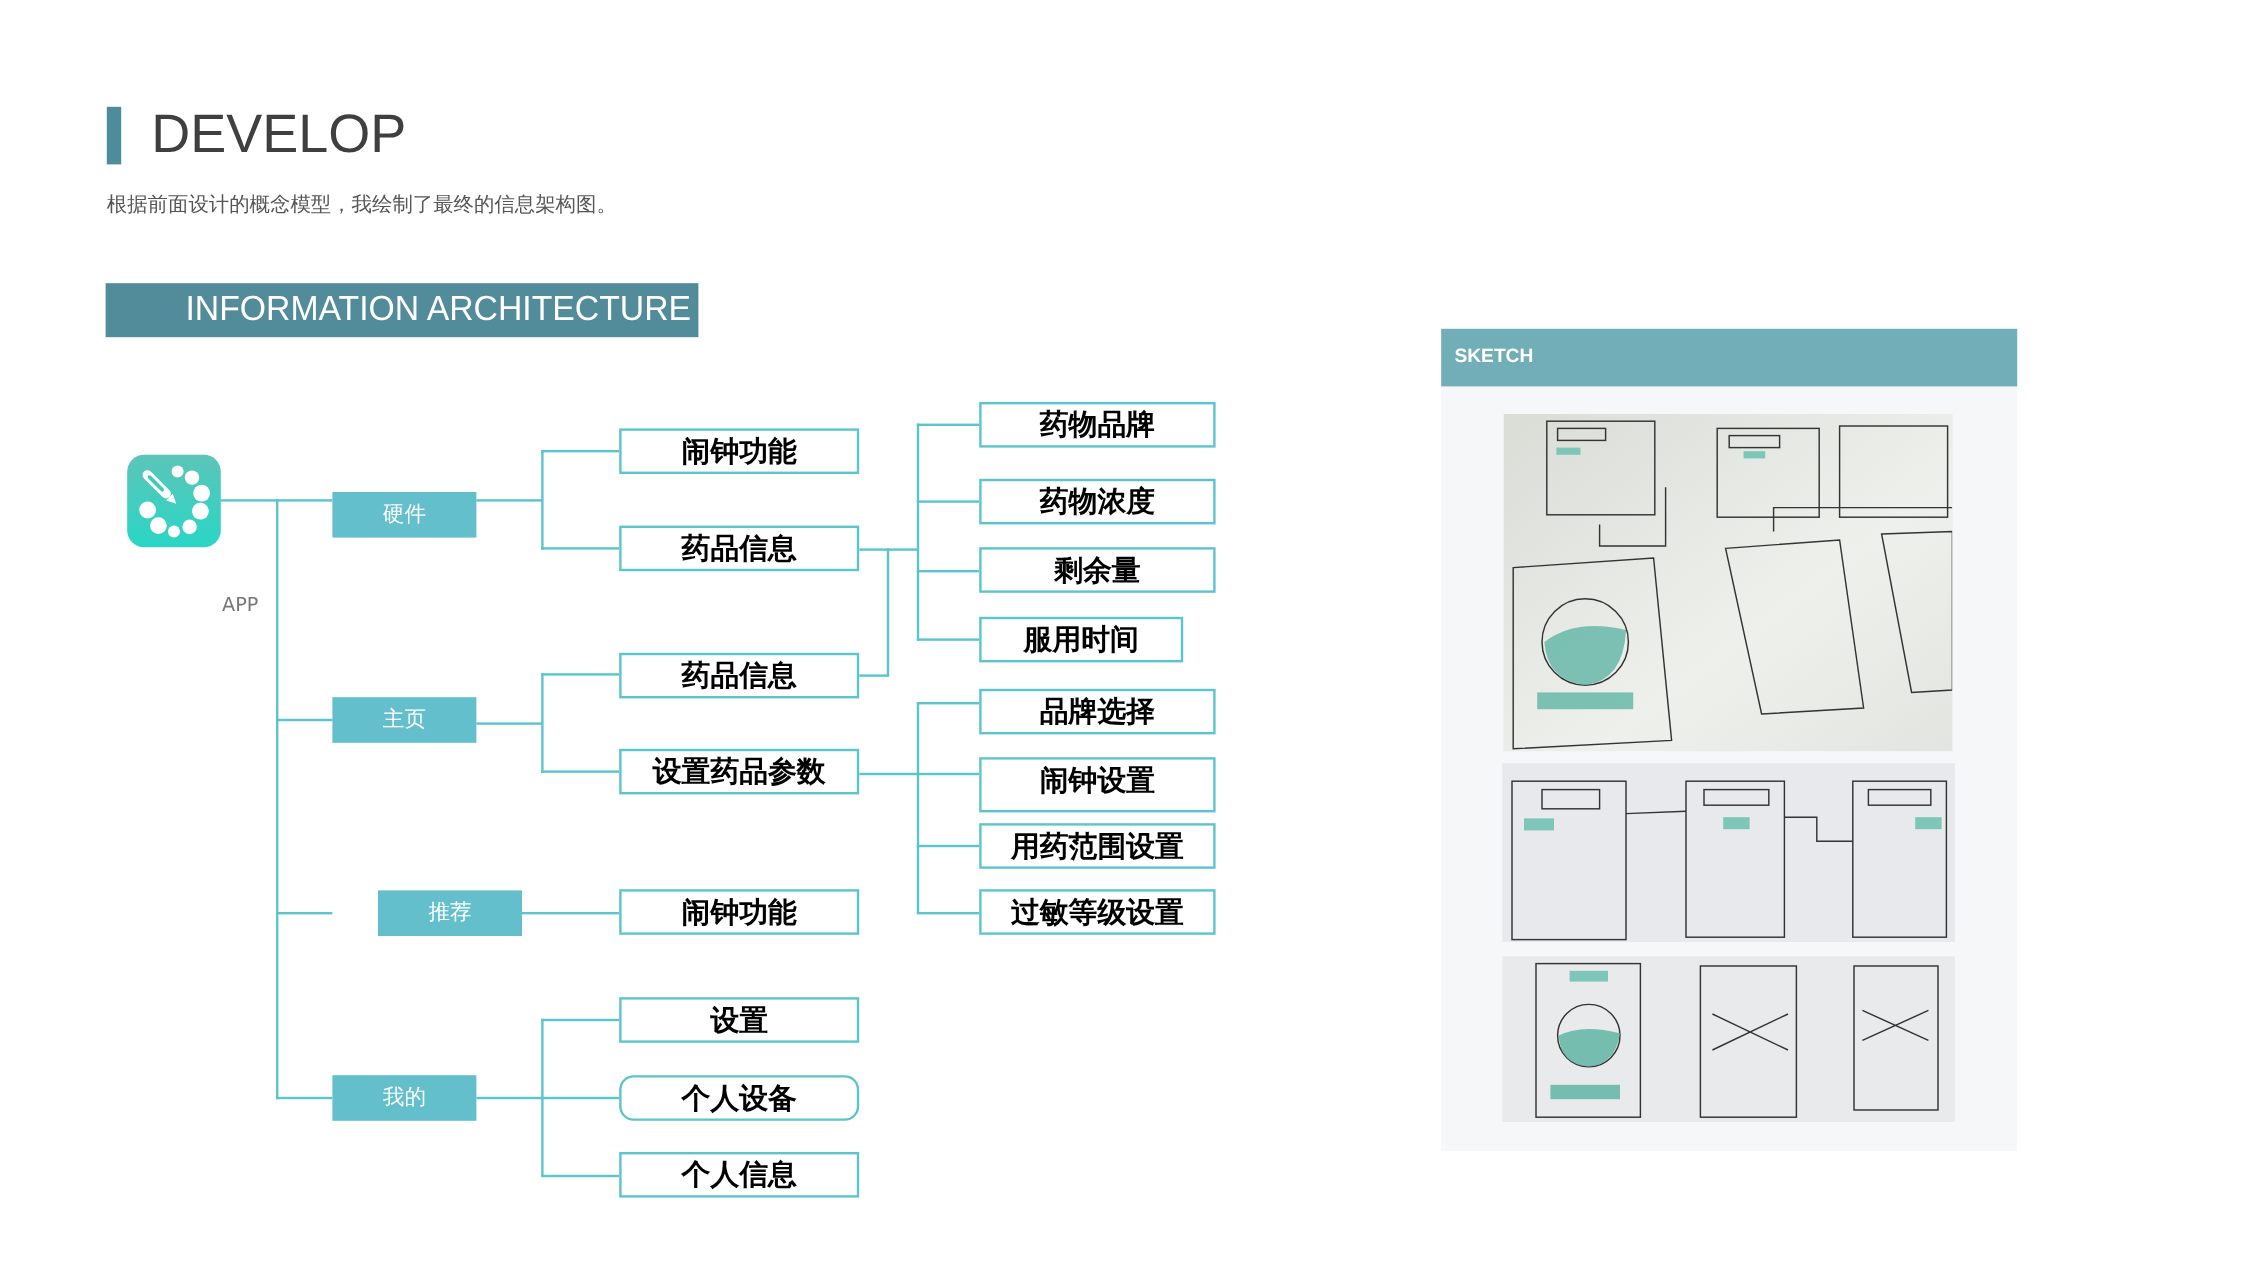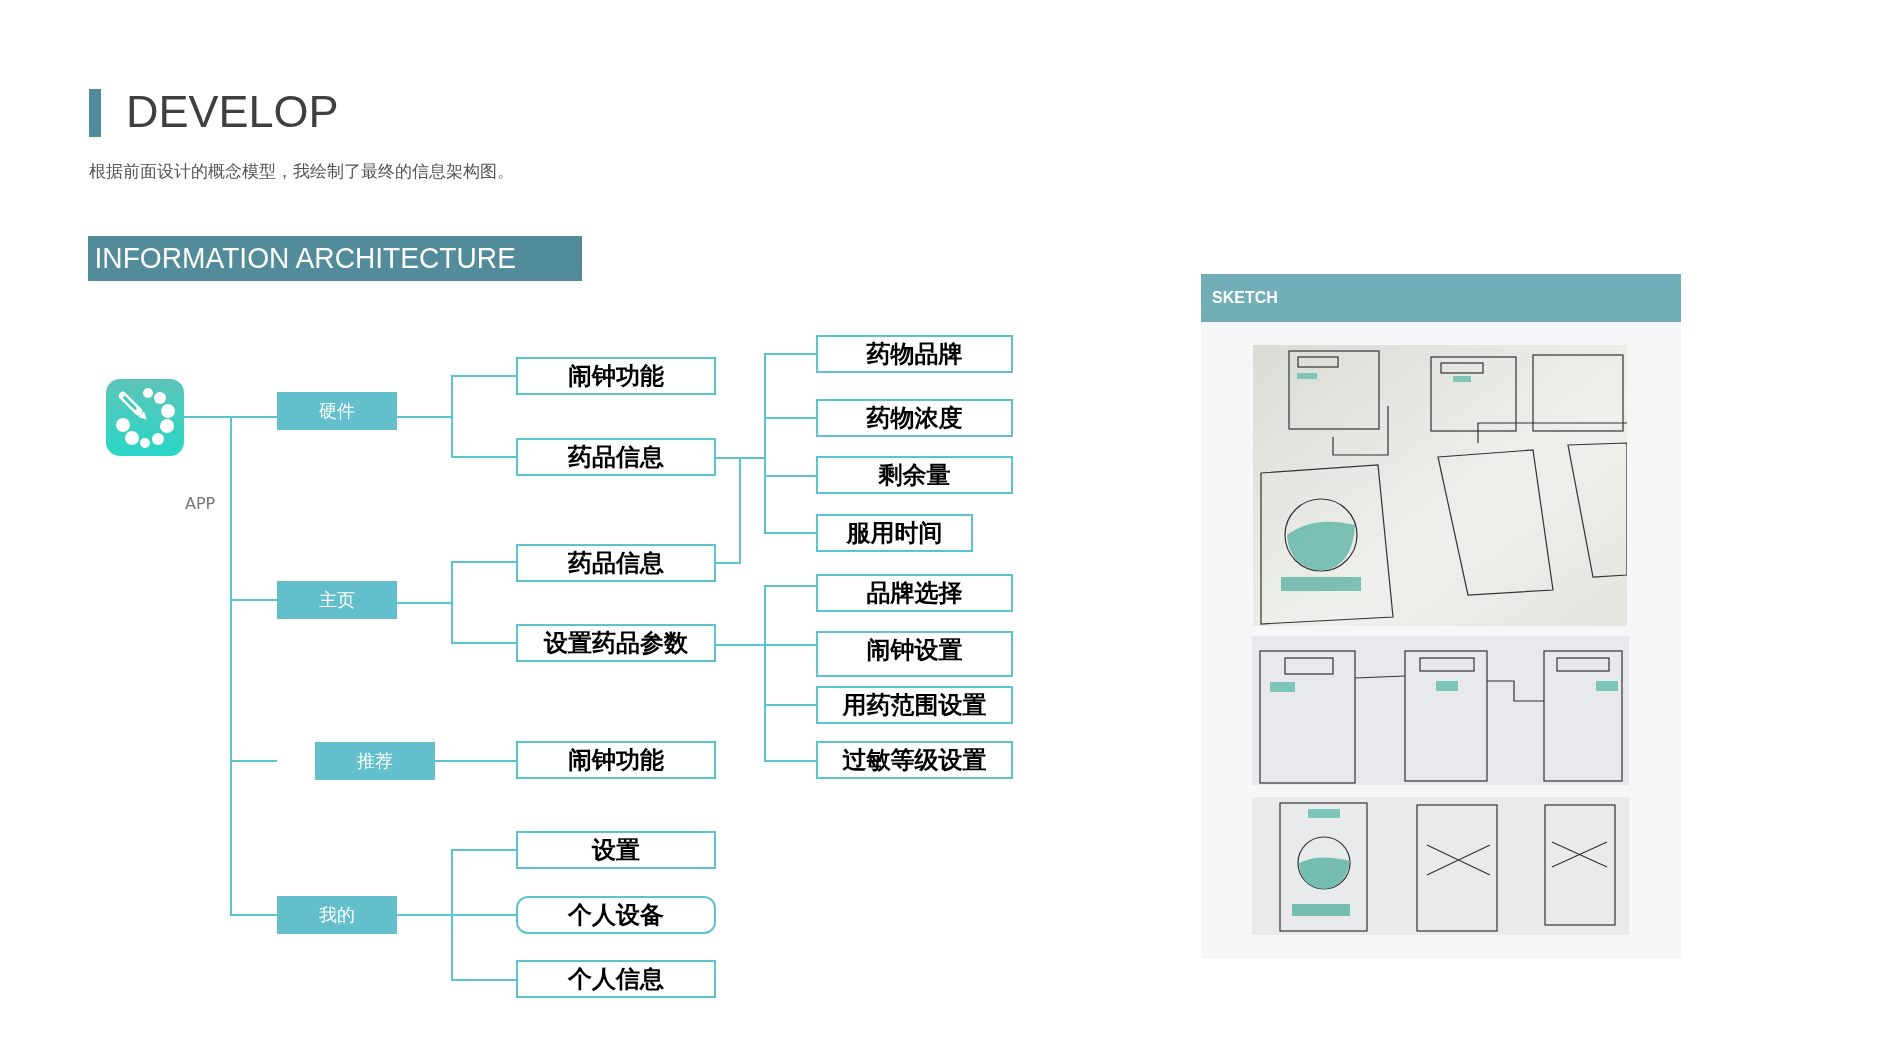--- a/index.html
+++ b/index.html
@@ -3,21 +3,21 @@
 <meta charset="utf-8">
 <style>
   html, body { margin: 0; padding: 0; background: #ffffff; }
   body { width: 1890px; height: 1063px; position: relative; overflow: hidden;
          font-family: "DejaVu Sans", "Liberation Sans", sans-serif; }
   .abs { position: absolute; }
   .accent-bar { left: 89px; top: 89px; width: 12px; height: 48px; background: #4f8c9b; }
   .title { left: 126px; top: 86px; font-family: "Liberation Sans", sans-serif; font-size: 45px; color: #3f3f3f; letter-spacing: 0px; line-height: 52px; }
   .subtitle { left: 89px; top: 158px; font-size: 17px; color: #555; line-height: 26px; }
   .ia-banner { left: 88px; top: 236px; width: 494px; height: 45px; background: #528c9b; color: #fff;
-               font-family: "Liberation Sans", sans-serif; font-size: 29px; line-height: 45px; text-align: left; }
+               font-family: "Liberation Sans", sans-serif; font-size: 29px; line-height: 45px; text-align: right; }
   .ia-banner span { display: inline-block; transform: scaleX(0.97); }
 
   .line { position: absolute; background: #5cc4cc; }
   .h { height: 2px; }
   .v { width: 2px; }
 
   .app-icon { left: 106px; top: 379px; width: 78px; height: 77px; border-radius: 14px;
               background: linear-gradient(180deg, #5bc5b8 0%, #2ad6c6 100%); }
   .app-label { left: 185px; top: 494px; font-size: 16px; color: #777; }
 
@@ -96,38 +96,38 @@
     <circle cx="17" cy="46" r="7" fill="#fff"></circle>
     <g transform="translate(14,14) rotate(45)">
       <rect x="0" y="-4" width="30" height="8" rx="4" fill="#fff"></rect>
       <polygon points="30,-4 38,0 30,4" fill="#fff"></polygon>
       <rect x="5" y="-1.5" width="18" height="3" rx="1.5" fill="#3ccabd"></rect>
     </g>
   </svg>
 </div>
 <div class="abs app-label">APP</div>
 
-<div class="cat" style="left:277px; top:392px;">硬件</div>
+<div class="cat" style="left:277px; top:410px;">硬件</div>
 <div class="cat" style="left:277px; top:581px;">主页</div>
 <div class="cat" style="left:277px; top:742px;margin-left:38px;">推荐</div>
 <div class="cat" style="left:277px; top:896px;">我的</div>
 
 <div class="node" style="left:516px; top:357px; width:200px; height:38px; line-height:34px;">闹钟功能</div>
 <div class="node" style="left:516px; top:438px; width:200px; height:38px; line-height:34px;">药品信息</div>
 <div class="node" style="left:516px; top:544px; width:200px; height:38px; line-height:34px;">药品信息</div>
 <div class="node" style="left:516px; top:624px; width:200px; height:38px; line-height:34px;">设置药品参数</div>
 <div class="node" style="left:516px; top:741px; width:200px; height:38px; line-height:34px;">闹钟功能</div>
 <div class="node" style="left:516px; top:831px; width:200px; height:38px; line-height:34px;">设置</div>
 <div class="node" style="left:516px; top:896px; width:200px; height:38px; line-height:34px;border-radius:12px;">个人设备</div>
 <div class="node" style="left:516px; top:960px; width:200px; height:38px; line-height:34px;">个人信息</div>
 
 <div class="node" style="left:816px; top:335px; width:197px; height:38px; line-height:34px;">药物品牌</div>
 <div class="node" style="left:816px; top:399px; width:197px; height:38px; line-height:34px;">药物浓度</div>
 <div class="node" style="left:816px; top:456px; width:197px; height:38px; line-height:34px;">剩余量</div>
-<div class="node" style="left:816px; top:514px; width:157px; height:38px; line-height:34px;">服用时间</div>
+<div class="node" style="left:816px; top:514px; width:170px; height:38px; line-height:34px;">服用时间</div>
 <div class="node" style="left:816px; top:574px; width:197px; height:38px; line-height:34px;">品牌选择</div>
 <div class="node" style="left:816px; top:631px; width:197px; height:46px; line-height:34px;">闹钟设置</div>
 <div class="node" style="left:816px; top:686px; width:197px; height:38px; line-height:34px;">用药范围设置</div>
 <div class="node" style="left:816px; top:741px; width:197px; height:38px; line-height:34px;">过敏等级设置</div>
 
 <div class="abs sketch-panel"></div>
 <div class="abs sketch-header">SKETCH</div>
 
 <div class="photo" style="left:1253px; top:345px; width:374px; height:281px;">
   <svg viewBox="0 0 374 281" preserveAspectRatio="none">

